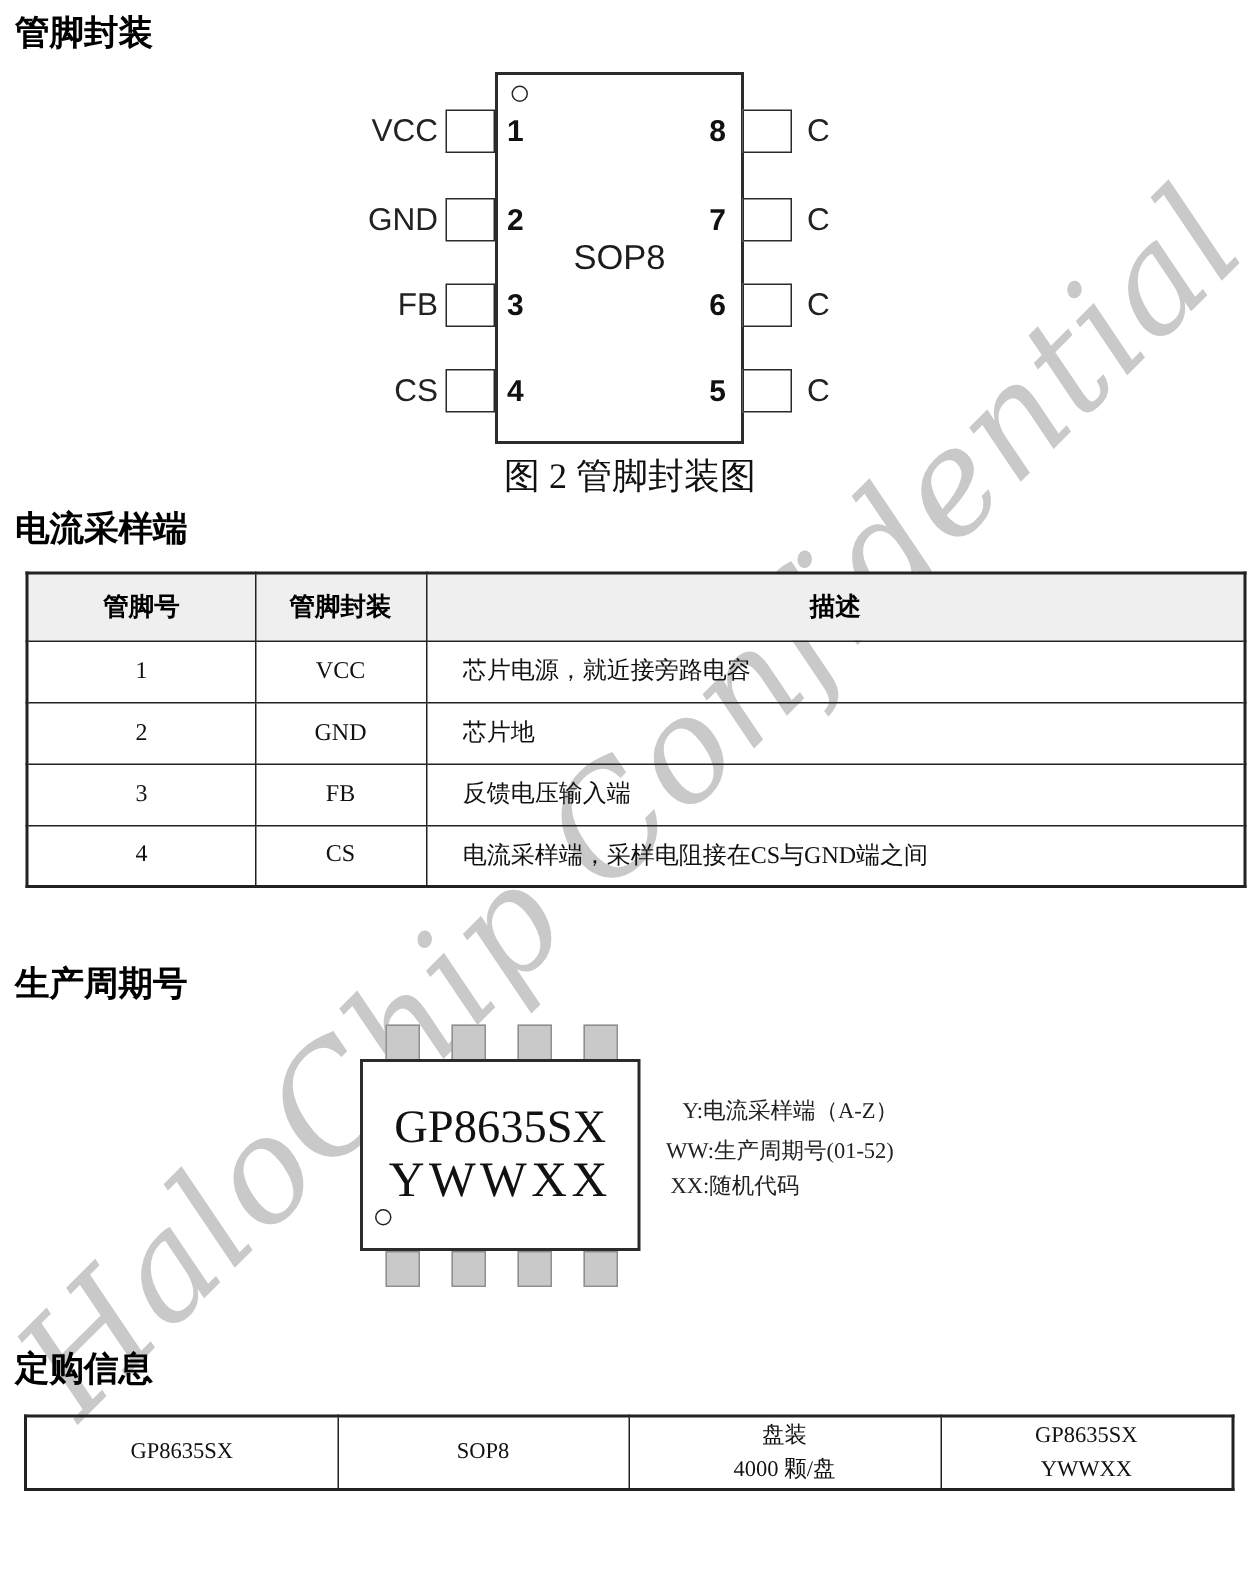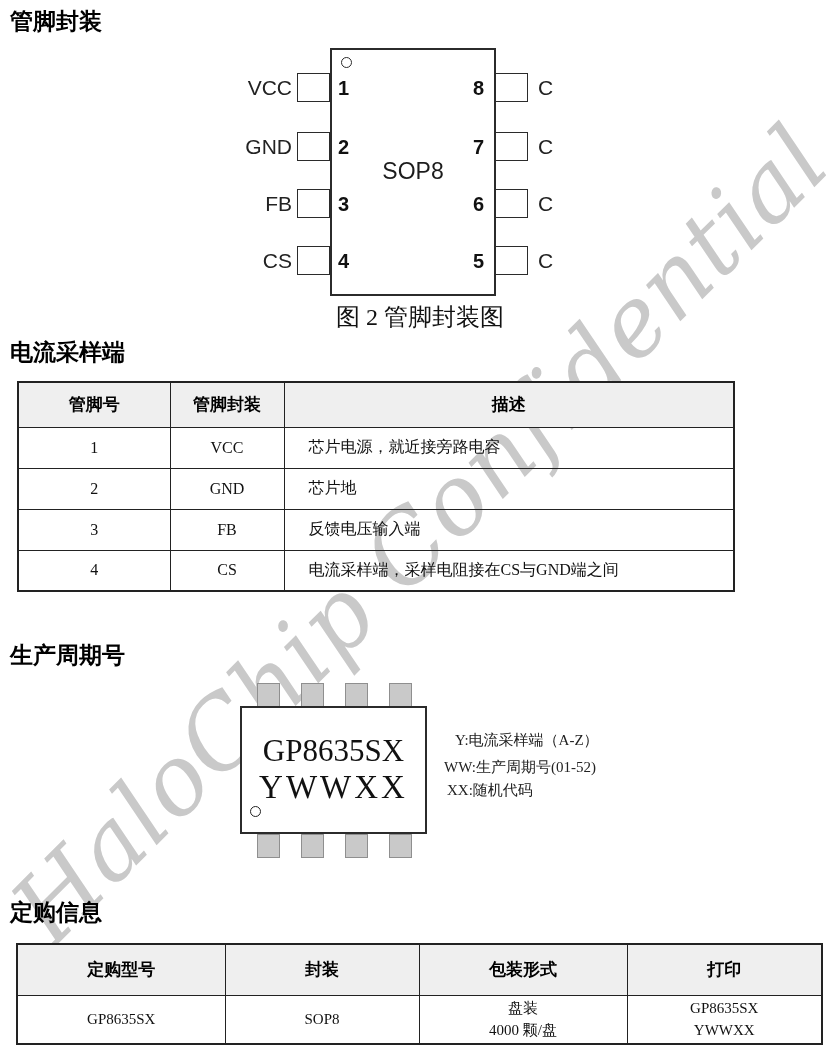--- a/index.html
+++ b/index.html
@@ -33,21 +33,21 @@
     font-family:"Liberation Sans","DejaVu Sans",sans-serif;font-size:23px;color:#1c1c1c;}
   .fig-caption{position:absolute;left:308px;top:301px;width:224px;text-align:center;z-index:2;
     font-size:24px;color:#111;}
   
   table.tbl{position:absolute;border-collapse:collapse;table-layout:fixed;z-index:1;
     border:2px solid #222;}
   table.tbl th,table.tbl td{border:1px solid #222;box-sizing:border-box;}
   table.tbl th{background:#efefef;font-family:"Liberation Sans","DejaVu Sans",sans-serif;
     font-weight:bold;font-size:17px;color:#000;text-align:center;}
   table.tbl td{background:transparent;font-size:16px;color:#111;text-align:center;}
-  #desc-table{left:17px;top:381px;width:718px;}
+  #desc-table{left:17px;top:381px;width:814px;}
   #desc-table th{height:45px;}
   #desc-table td{height:41px;}
   #desc-table td.desc{text-align:left;padding-left:24px;}
   #order-table{left:16px;top:943px;width:807px;}
   #order-table th{height:51px;}
   #order-table td{height:49px;font-size:15px;line-height:1.5;}
   .cell-line{display:block;text-align:center;}
   
   .ss-pin{position:absolute;width:23px;height:24px;background:#c9c9c9;border:1px solid #8f8f8f;
     z-index:1;box-sizing:border-box;}
@@ -160,26 +160,20 @@
   <h2 class="sec" style="top:897px">定购信息</h2>
 
   <table class="tbl" id="order-table">
     <colgroup>
         <col style="width:208px">
         <col style="width:194px">
         <col style="width:208px">
         <col>
       </colgroup>
     <tbody>
-        <tr>
-      <th>定购型号</th>
-      <th>封装</th>
-      <th>包装形式</th>
-      <th>打印</th>
-    </tr>
     <tr>
       <td>GP8635SX</td>
       <td>SOP8</td>
       <td>
         <span class="cell-line">盘装</span>
         <span class="cell-line">4000 颗/盘</span>
       </td>
       <td>
         <span class="cell-line">GP8635SX</span>
         <span class="cell-line">YWWXX</span>

